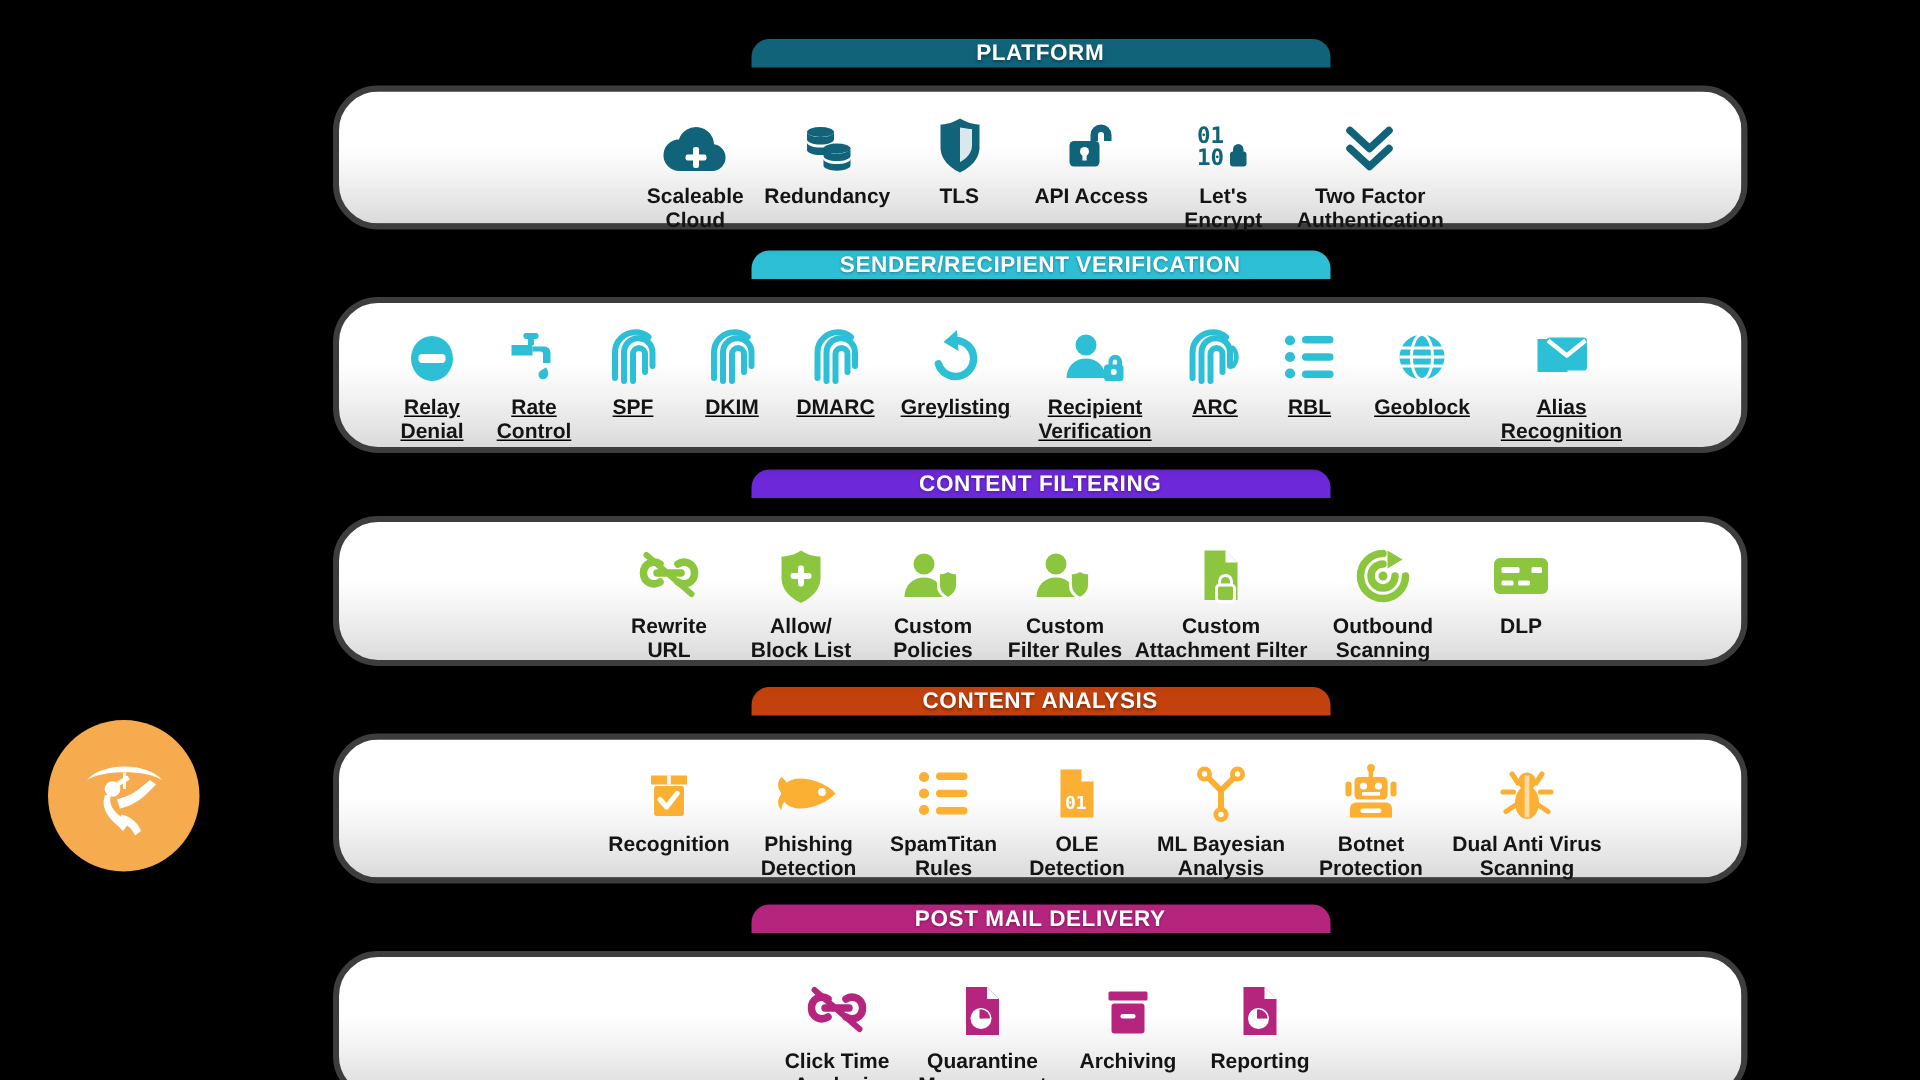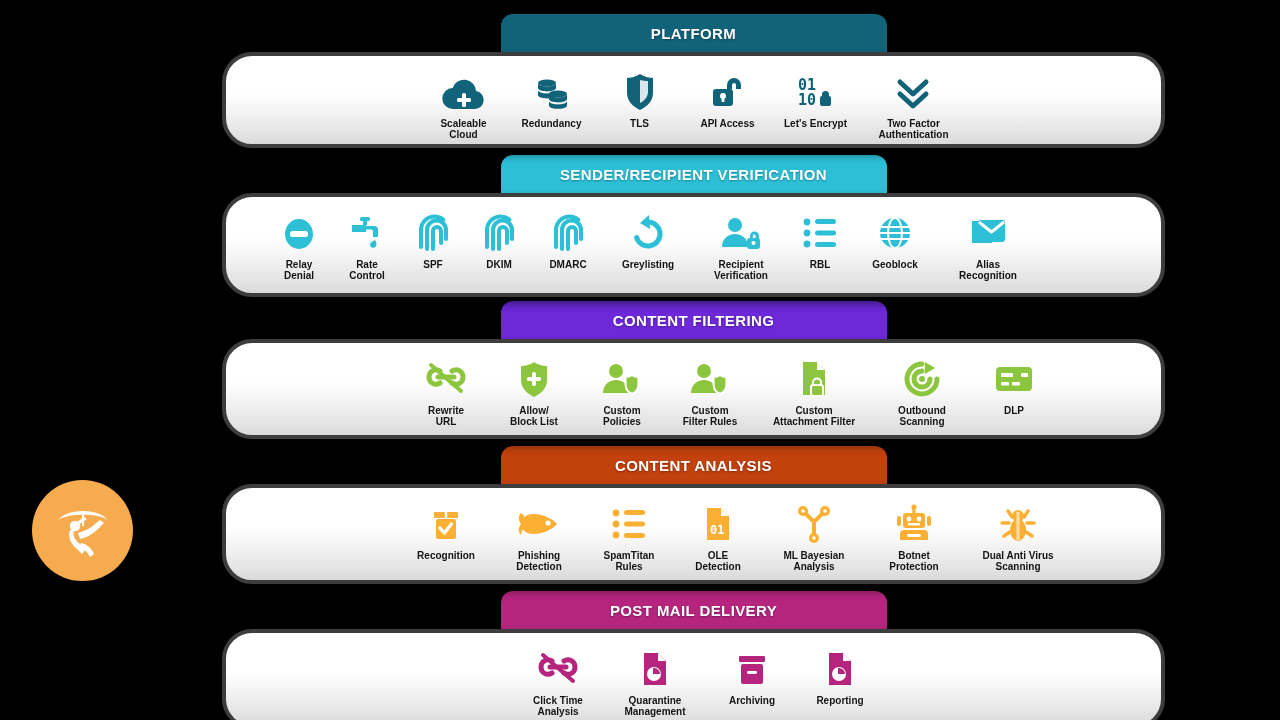--- a/index.html
+++ b/index.html
@@ -20,21 +20,21 @@
 
   
   .row{position:absolute;left:222px;width:943px;}
   .row-platform{top:14px;}
   .row-verify{top:155px;}
   .row-filter{top:301px;}
   .row-analysis{top:446px;}
   .row-post{top:591px;}
 
   .tab{
-    position:relative;margin:0 auto;width:386px;height:38px;
+    position:relative;margin:12px auto;width:386px;height:19px;
     border-radius:12px 12px 0 0;
     display:flex;align-items:center;justify-content:center;
     z-index:1;
   }
   .tab-label{
     font-size:15px;font-weight:bold;color:#fff;letter-spacing:.4px;
     text-shadow:0 1px 2px rgba(0,0,0,.35);
     white-space:nowrap;
   }
 
@@ -61,21 +61,21 @@
   .item{
     display:flex;flex-direction:column;align-items:center;
     width:88px;
   }
   .item .ico{
     height:44px;display:flex;align-items:flex-end;justify-content:center;
   }
   .item .ico svg{display:block;}
   .item .lbl{
     margin-top:6px;text-align:center;
-    font-size:10px;font-weight:bold;color:#141414;line-height:1.12;
+    font-size:14px;font-weight:bold;color:#141414;line-height:1.12;
     white-space:pre-line;
   }
 
   
   .tab-teal{background:#11637a;}
   .tab-cyan{background:#2cbfd6;}
   .tab-green{background:#6d28d9;}
   .tab-orange{background:#c2410c;}
   .tab-magenta{background:#b5257e;}
 </style>
@@ -180,21 +180,21 @@
 
       </div>
     </div>
   </div>
 
   <div class="row row-verify">
     <div class="tab tab-cyan">
       <span class="tab-label">SENDER/RECIPIENT VERIFICATION</span>
     </div>
     <div class="card card-h-md">
-      <div class="items" style="padding-left:39px;">
+      <div class="items" style="padding-left:28px;text-decoration:underline;">
 
         <div class="item" style="width:68px">
           <span class="ico">
             <svg width="34" height="40" viewBox="0 0 34 40">
                 <ellipse cx="17" cy="21" rx="14" ry="15" fill="#2cbfd6"></ellipse>
                 <rect x="8" y="18" width="18" height="6" rx="2.5" fill="#fff"></rect>
               </svg>
           </span>
           <span class="lbl">Relay
 Denial</span>
@@ -271,20 +271,33 @@
                 <path d="M2 34c0-8 6-13 13-13s13 5 13 13z" fill="#2cbfd6"></path>
                 <path d="M30 26v-3a4.5 4.5 0 0 1 9 0v3h-3.4v-3a1.4 1.4 0 0 0-2.8 0v3z" fill="#2cbfd6"></path>
                 <rect x="27" y="25" width="13" height="11" rx="2.4" fill="#2cbfd6"></rect>
                 <circle cx="33.5" cy="30" r="2" fill="#fff"></circle>
               </svg>
           </span>
           <span class="lbl">Recipient
 Verification</span>
         </div>
 
+        <div class="item" style="width:64px">
+          <span class="ico">
+            <svg width="38" height="40" viewBox="0 0 38 40">
+                <g stroke="#2cbfd6" fill="none" stroke-linecap="round">
+                  <path d="M16 36V18a4 4 0 0 1 8 0v12" stroke-width="4"></path>
+                  <path d="M10 36V17a9.5 9.5 0 0 1 19 0v9" stroke-width="4"></path>
+                  <path d="M4 34V17A13.5 13.5 0 0 1 17.5 3.5c3.4 0 6.5 1.2 8.9 3.2" stroke-width="4"></path>
+                  <path d="M31 14a9 9 0 0 1 0 12" stroke-width="3"></path>
+                </g>
+              </svg>
+          </span>
+          <span class="lbl">ARC</span>
+        </div>
 
         <div class="item" style="width:62px">
           <span class="ico">
             <svg width="36" height="40" viewBox="0 0 36 40">
                 <g fill="#2cbfd6">
                   <circle cx="5" cy="9" r="3.4"></circle>
                   <circle cx="5" cy="20" r="3.4"></circle>
                   <circle cx="5" cy="31" r="3.4"></circle>
                   <rect x="13" y="6" width="21" height="5" rx="2.5"></rect>
                   <rect x="13" y="17.5" width="21" height="5" rx="2.5"></rect>

